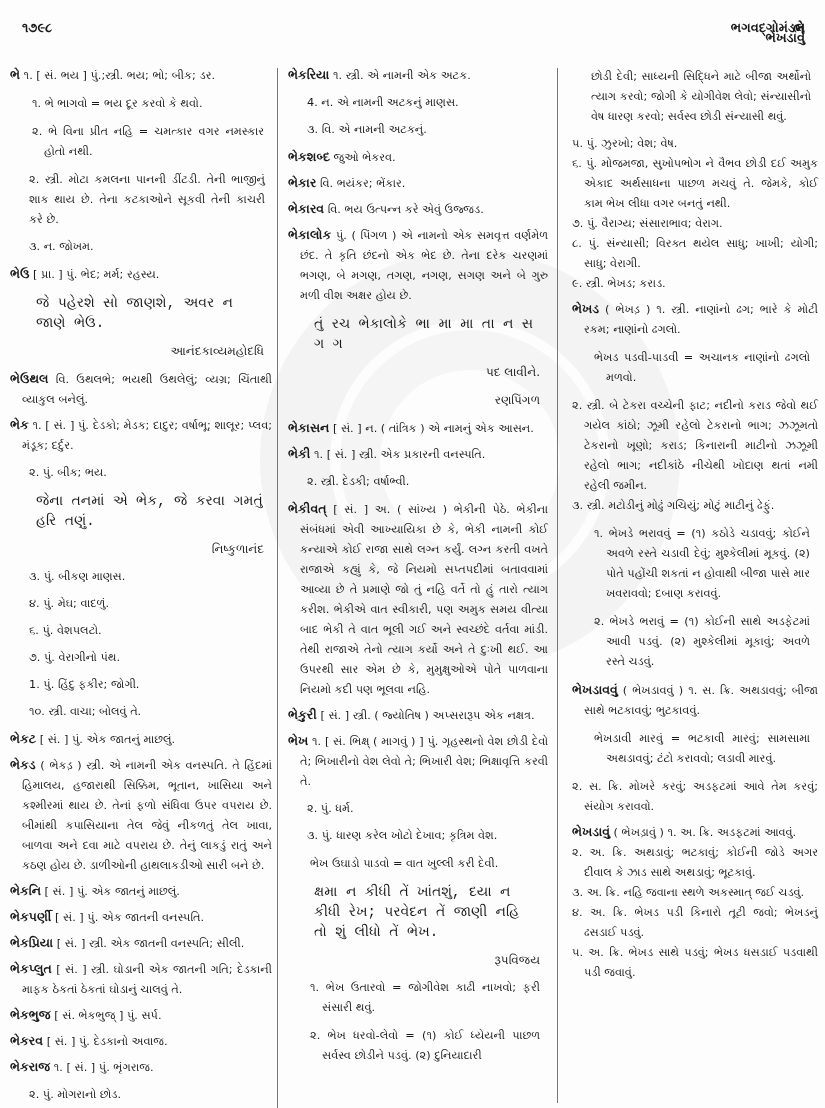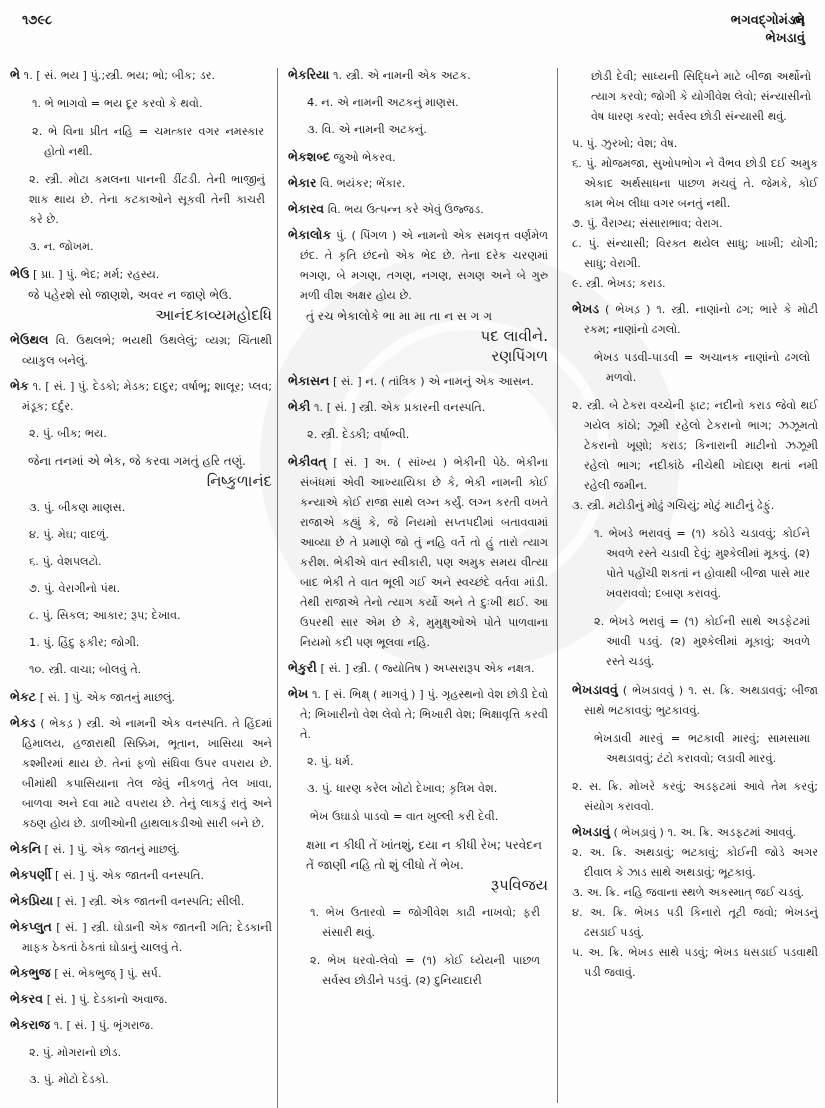--- a/index.html
+++ b/index.html
@@ -11,43 +11,43 @@
     position:absolute; left:260px; top:250px; width:420px; height:420px;
     border-radius:50%; border:70px solid rgba(200,200,200,0.18);
     box-sizing:border-box; pointer-events:none;
   }
   .watermark2 {
     position:absolute; left:340px; top:330px; width:260px; height:260px;
     border-radius:50%; border:40px solid rgba(200,200,200,0.14);
     box-sizing:border-box; pointer-events:none;
   }
   .header {
-    position:absolute; top:12px; left:22px; right:20px; height:20px;
+    position:absolute; top:20px; left:22px; right:20px; height:20px;
     font-size:13px; font-weight:bold;
   }
   .header .pg { position:absolute; left:0; top:0; }
   .header .title { position:absolute; left:0; right:0; text-align:right; top:0; }
   .header .letter { position:absolute; right:0; top:0; font-size:15px; }
   .guide { position:absolute; right:20px; top:30px; font-size:13px; font-weight:bold; }
   .col {
     position:absolute; top:60px; font-size:11.3px; line-height:20px;
   }
   .c1 { left:10px; width:262px; }
   .c2 { left:288px; width:260px; }
   .c3 { left:572px; width:246px; }
   .rule { position:absolute; top:68px; width:1px; background:#777; }
   .r1 { left:277px; height:1040px; }
   .r2 { left:557px; height:1035px; }
   .entry { margin:0; padding-left:12px; text-indent:-12px; text-align:justify; }
   .entry.gap { margin-top:5px; }
   .hw { font-weight:bold; font-size:12.5px; }
   .sub { padding-left:12px; margin:7px; text-align:justify; }
   .sub2 { padding-left:26px; text-indent:-12px; margin:8px; text-align:justify; }
-  .quote { padding-left:18px; margin:0; font-size:12px; }
-  .src { text-align:right; margin:0; font-size:15px; }
+  .quote { padding-left:18px; margin:8px; font-size:14px;font-family:Liberation Mono, monospace; }
+  .src { text-align:right; margin:8px; font-size:12px; }
 </style>
 </head>
 <body>
 
 <div class="watermark"></div>
 <div class="watermark2"></div>
 
 <div class="header">
   <span class="pg">૧૭૯૮</span>
   <span class="title">ભગવદ્ગોમંડલ</span>
@@ -69,21 +69,20 @@
     <p class="src">આનંદકાવ્યમહોદધિ</p>
     <p class="entry gap"><span class="hw">ભેઉથલ</span> <span>વિ. ઉથલભે; ભયથી ઉથલેલું; વ્યગ્ર; ચિંતાથી વ્યાકુલ બનેલું.</span></p>
     <p class="entry gap"><span class="hw">ભેક</span> <span>૧. [ સં. ] પું. દેડકો; મેડક; દાદુર; વર્ષાભૂ; શાલૂર; પ્લવ; મંડૂક; દર્દુર.</span></p>
     <p class="sub">૨. પું. બીક; ભય.</p>
     <p class="quote">જેના તનમાં એ ભેક, જે કરવા ગમતું હરિ તણું.</p>
     <p class="src">નિષ્કુળાનંદ</p>
     <p class="sub">૩. પું. બીકણ માણસ.</p>
     <p class="sub">૪. પું. મેઘ; વાદળું.</p>
     <p class="sub">૬. પું. વેશપલટો.</p>
     <p class="sub">૭. પું. વેરાગીનો પંથ.</p>
-    <p class="sub">૮. પું. સિકલ; આકાર; રૂપ; દેખાવ.</p>
     <p class="sub">1. પું. હિંદુ ફકીર; જોગી.</p>
     <p class="sub">૧૦. સ્ત્રી. વાચા; બોલવું તે.</p>
     <p class="entry gap"><span class="hw">ભેકટ</span> <span>[ સં. ] પું. એક જાતનું માછલું.</span></p>
     <p class="entry gap"><span class="hw">ભેકડ</span> <span>( ભેકડ઼ ) સ્ત્રી. એ નામની એક વનસ્પતિ. તે હિંદમાં હિમાલય, હજારાથી સિક્કિમ, ભૂતાન, ખાસિયા અને કશ્મીરમાં થાય છે. તેનાં ફળો સંધિવા ઉપર વપરાય છે. બીમાંથી કપાસિયાના તેલ જેવું નીકળતું તેલ ખાવા, બાળવા અને દવા માટે વપરાય છે. તેનું લાકડું રાતું અને કઠણ હોય છે. ડાળીઓની હાથલાકડીઓ સારી બને છે.</span></p>
     <p class="entry gap"><span class="hw">ભેકનિ</span> <span>[ સં. ] પું. એક જાતનું માછલું.</span></p>
     <p class="entry gap"><span class="hw">ભેકપર્ણી</span> <span>[ સં. ] પું. એક જાતની વનસ્પતિ.</span></p>
     <p class="entry gap"><span class="hw">ભેકપ્રિયા</span> <span>[ સં. ] સ્ત્રી. એક જાતની વનસ્પતિ; સીલી.</span></p>
     <p class="entry gap"><span class="hw">ભેકપ્લુત</span> <span>[ સં. ] સ્ત્રી. ઘોડાની એક જાતની ગતિ; દેડકાની માફક ઠેકતાં ઠેકતાં ઘોડાનું ચાલવું તે.</span></p>
     <p class="entry gap"><span class="hw">ભેકભુજ</span> <span>[ સં. ભેકભુજ્ ] પું. સર્પ.</span></p>
     <p class="entry gap"><span class="hw">ભેકરવ</span> <span>[ સં. ] પું. દેડકાનો અવાજ.</span></p>

